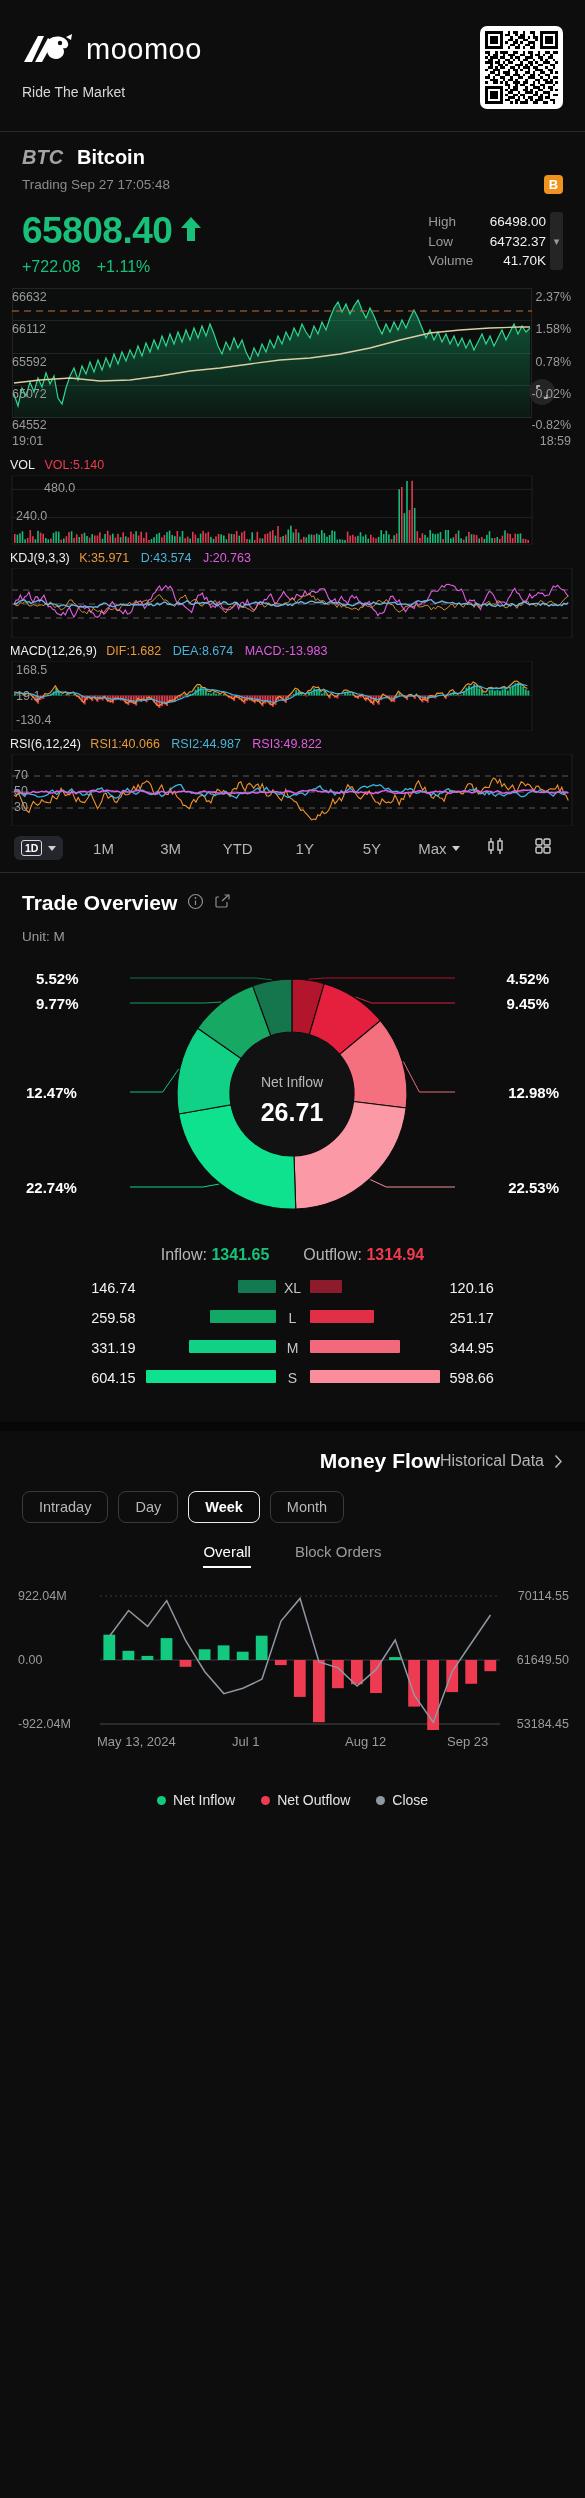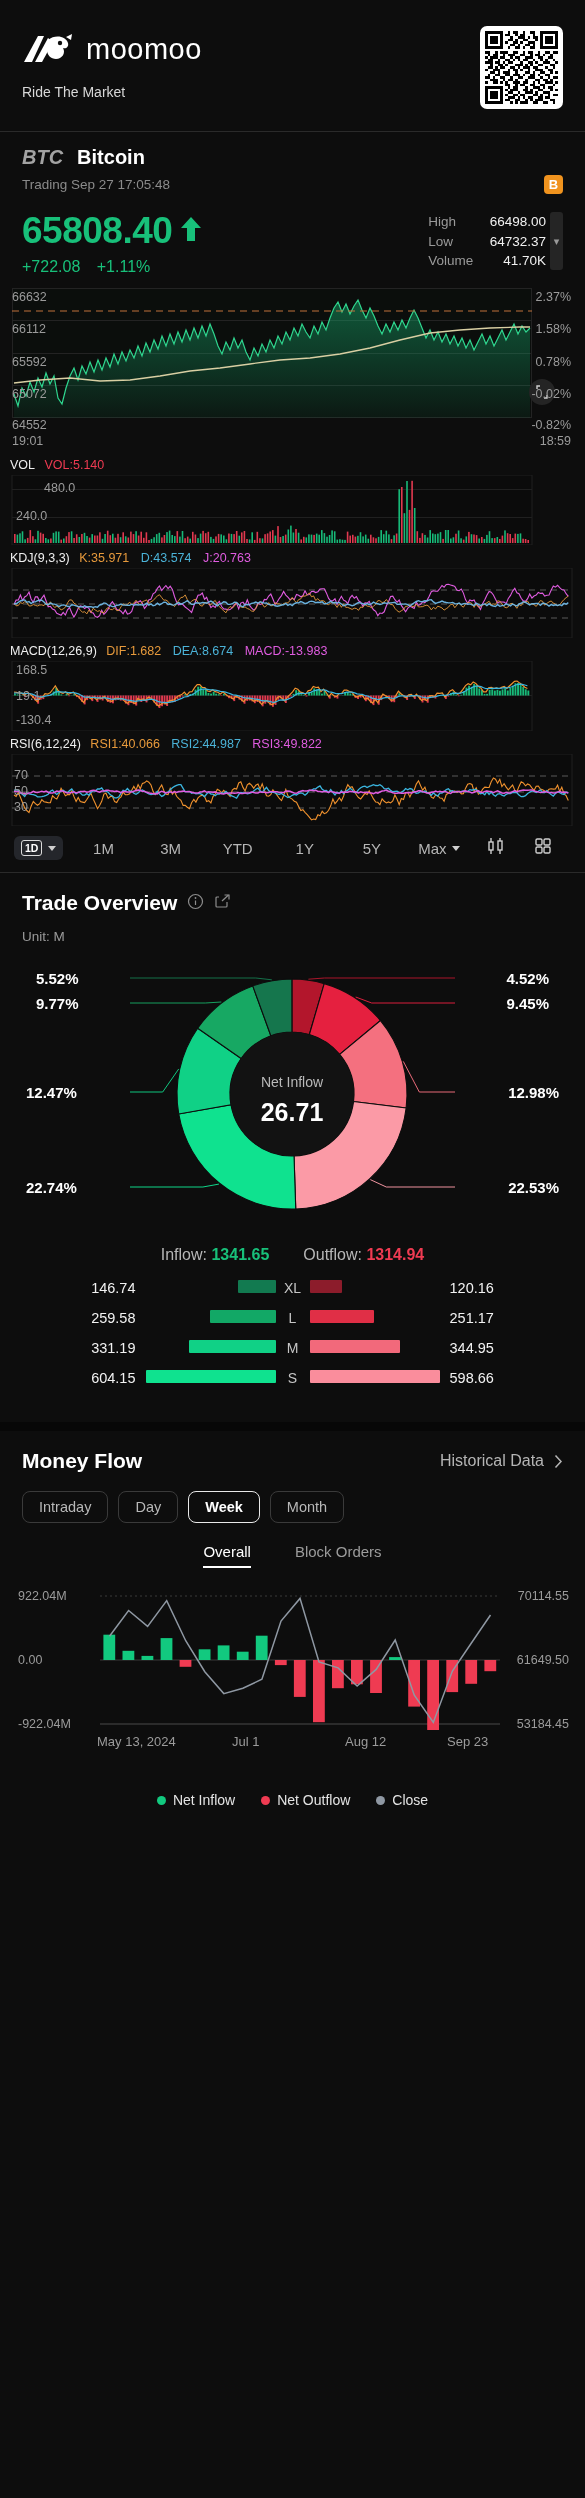--- a/index.html
+++ b/index.html
@@ -85,21 +85,21 @@
   .barrow { display: flex; align-items: flex-start; justify-content: center; height: 30px; font-size: 14.5px; color: #f2f2f2; }
   .bl { width: 120px; text-align: right; padding-right: 10px; }
   .bleft { width: 130px; display: flex; justify-content: flex-end; }
   .bmid { width: 34px; text-align: center; color: #c6c6c6; font-size: 14px; }
   .bright { width: 130px; display: flex; justify-content: flex-start; }
   .br { width: 120px; text-align: left; padding-left: 10px; }
   .bar { height: 13px; border-radius: 1px; }
 
   .divider { height: 9px; background: #070707; margin-top: 22px; }
 
-  .mf-head { display: flex; justify-content: space-between; align-items: center; }
+  .mf-head { display: flex; justify-content: flex-end; align-items: center; }
   .mf-link { font-size: 16px; color: #b5b5b5; display: flex; align-items: center; gap: 10px; }
   .chips { display: flex; gap: 10px; margin-top: 18px; }
   .chip { border: 1px solid #3a3a3a; border-radius: 8px; padding: 7px 16px; font-size: 14.5px; color: #b8b8b8; }
   .chip.on { border-color: #e9e9e9; color: #ffffff; font-weight: bold; }
   .tabs2 { display: flex; justify-content: center; gap: 44px; margin-top: 20px; font-size: 15px; }
   .tab2 { color: #9c9c9c; padding-bottom: 6px; }
   .tab2.on { color: #ffffff; font-weight: normal; border-bottom: 2px solid #ffffff; }
 
   .mfchart { position: relative; width: 585px; height: 170px; left: -22px; margin-top: 14px; }
   .mf-ax { position: absolute; font-size: 12.5px; color: #9b9b9b; }

